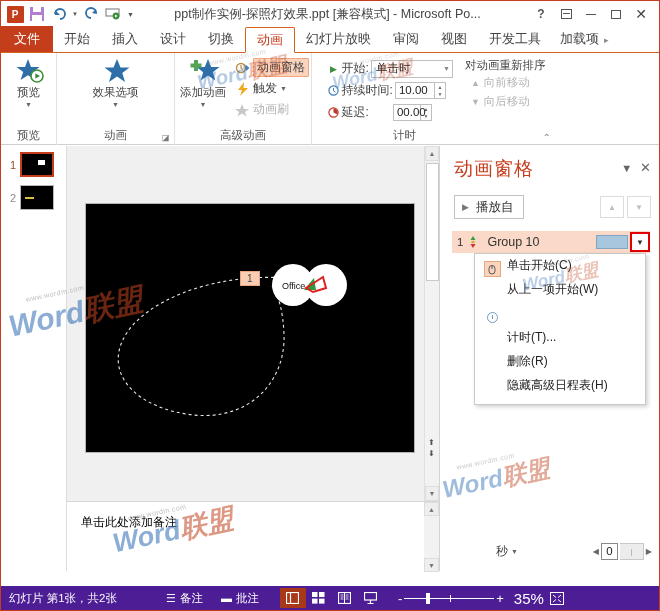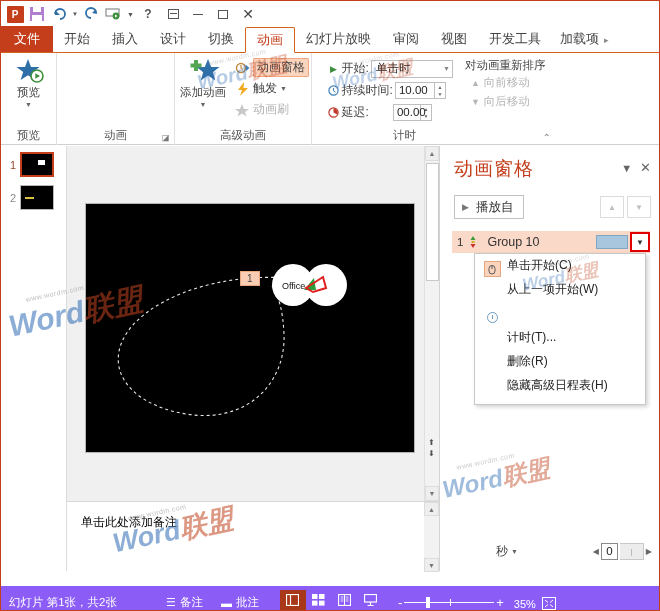--- a/index.html
+++ b/index.html
@@ -277,34 +277,34 @@
     justify-content: center;
   }
   .ap-spin .pad { background: #ececec; border: 1px solid #c8c8c8;
                   border-left: none; width: 24px; height: 17px;
                   display: flex; align-items: center; justify-content: center;
                   font-size: 7px; color: #999; }
 
   
   .statusbar {
     position: absolute; left: 0; bottom: 0; width: 658px; height: 24px;
-    background: #8b5cf6; display: flex; align-items: flex-end; color: #fff;
+    background: #4c1d95; display: flex; align-items: center; color: #fff;
   }
   .sb-text { font-size: 11.5px; padding-left: 8px; }
   .sb-btn { display: flex; align-items: center; gap: 4px; font-size: 11.5px; padding: 0 9px; }
   .sb-view {
     width: 26px; height: 20px; display: flex; align-items: center;
     justify-content: center; font-size: 12px;
   }
   .sb-view.active { background: #a93818; }
   .zoom-slider { display: flex; align-items: center; gap: 2px; padding: 0 4px; }
   .zline { width: 90px; height: 1px; background: #fff; position: relative; }
   .zline .tickm { position: absolute; left: 46px; top: -3px; width: 1px; height: 7px; background: #fff; }
   .zhandle { position: absolute; left: 22px; top: -5px; width: 4px; height: 11px; background: #fff; }
-  .zpct { font-size: 11px; padding: 0 6px; }
+  .zpct { font-size: 15px; padding: 0 6px; }
   .fit-ico {
     width: 14px; height: 13px; border: 1.3px solid #fff; position: relative;
     display: flex; align-items: center; justify-content: center; font-size: 8px;
   }
 
   
   .wm {
     position: absolute; pointer-events: none; user-select: none;
     font-weight: bold; font-style: italic; transform: rotate(-12deg);
     white-space: nowrap; opacity: .55;
@@ -352,20 +352,21 @@
         <svg width="16" height="14" viewBox="0 0 16 14">
             <rect x="1" y="2" width="13" height="7" fill="none" stroke="#8a8a8a" stroke-width="1.2"></rect>
             <circle cx="11" cy="9" r="3.4" fill="#3c8f3c"></circle>
             <path d="M10 7.4 L12.6 9 L10 10.6 Z" fill="#fff"></path>
           </svg>
       </div>
       <div class="qat-btn" style="width:11px">
         <span style="font-size:7px;color:#555">▼</span>
       </div>
     </div>
+    <div class="tbar-title">ppt制作实例-探照灯效果.ppt [兼容模式] - Microsoft Po...</div>
     <div class="win-ctrls">
       <div class="win-btn">
         <span style="font-weight:bold;font-size:12px;color:#555">?</span>
       </div>
       <div class="win-btn">
           <div class="restore-ico"></div>
         </div>
       <div class="win-btn">
           <div class="min-ico"></div>
         </div>
@@ -407,20 +408,29 @@
           </div>
           <div class="lbl">预览</div>
           <div class="caret">▼</div>
         </div>
       </div>
       <div class="rgroup-label">预览</div>
     </div>
 
     <div class="rgroup" style="width:118px">
       <div class="rgroup-body">
+        <div class="bigbtn">
+          <div class="star">
+            <svg width="28" height="26" viewBox="0 0 28 26">
+                <path d="M14 1 L17.5 9.5 L26.5 9.5 L19.3 15 L22 24 L14 18.6 L6 24 L8.7 15 L1.5 9.5 L10.5 9.5 Z" fill="#2f6fa8"></path>
+              </svg>
+          </div>
+          <div class="lbl">效果选项</div>
+          <div class="caret">▼</div>
+        </div>
       </div>
       <div class="rgroup-label">动画</div>
       <div class="dlg-launcher">◪</div>
     </div>
 
     <div class="rgroup" style="width:137px">
       <div class="rgroup-body" style="align-items:flex-start">
         <div class="bigbtn" style="width:58px">
           <div class="star">
             <svg width="32" height="26" viewBox="0 0 32 26">

